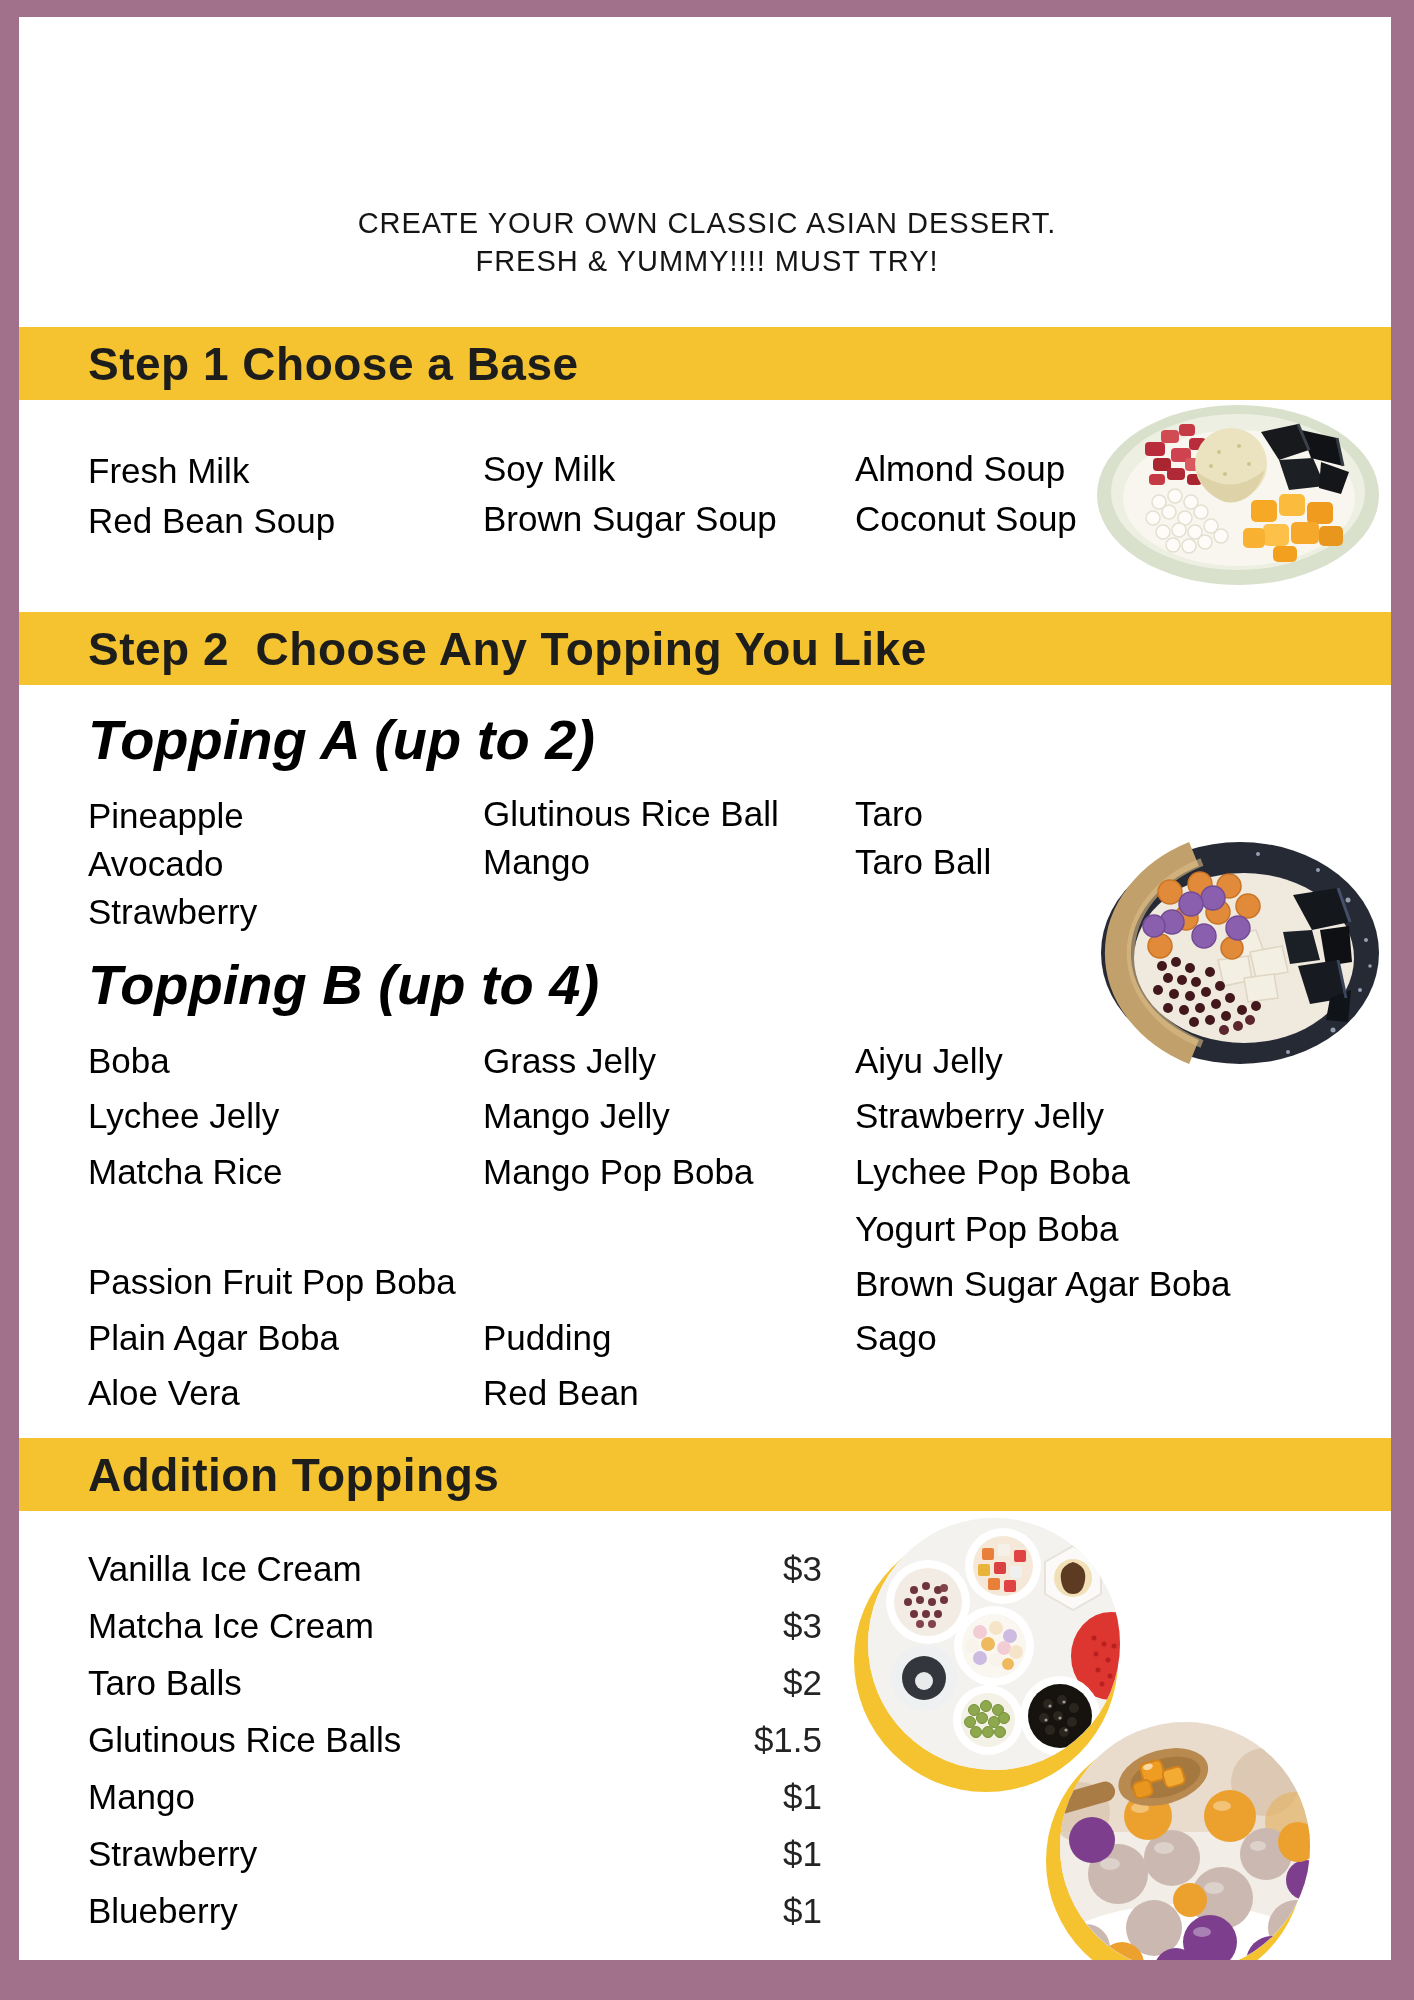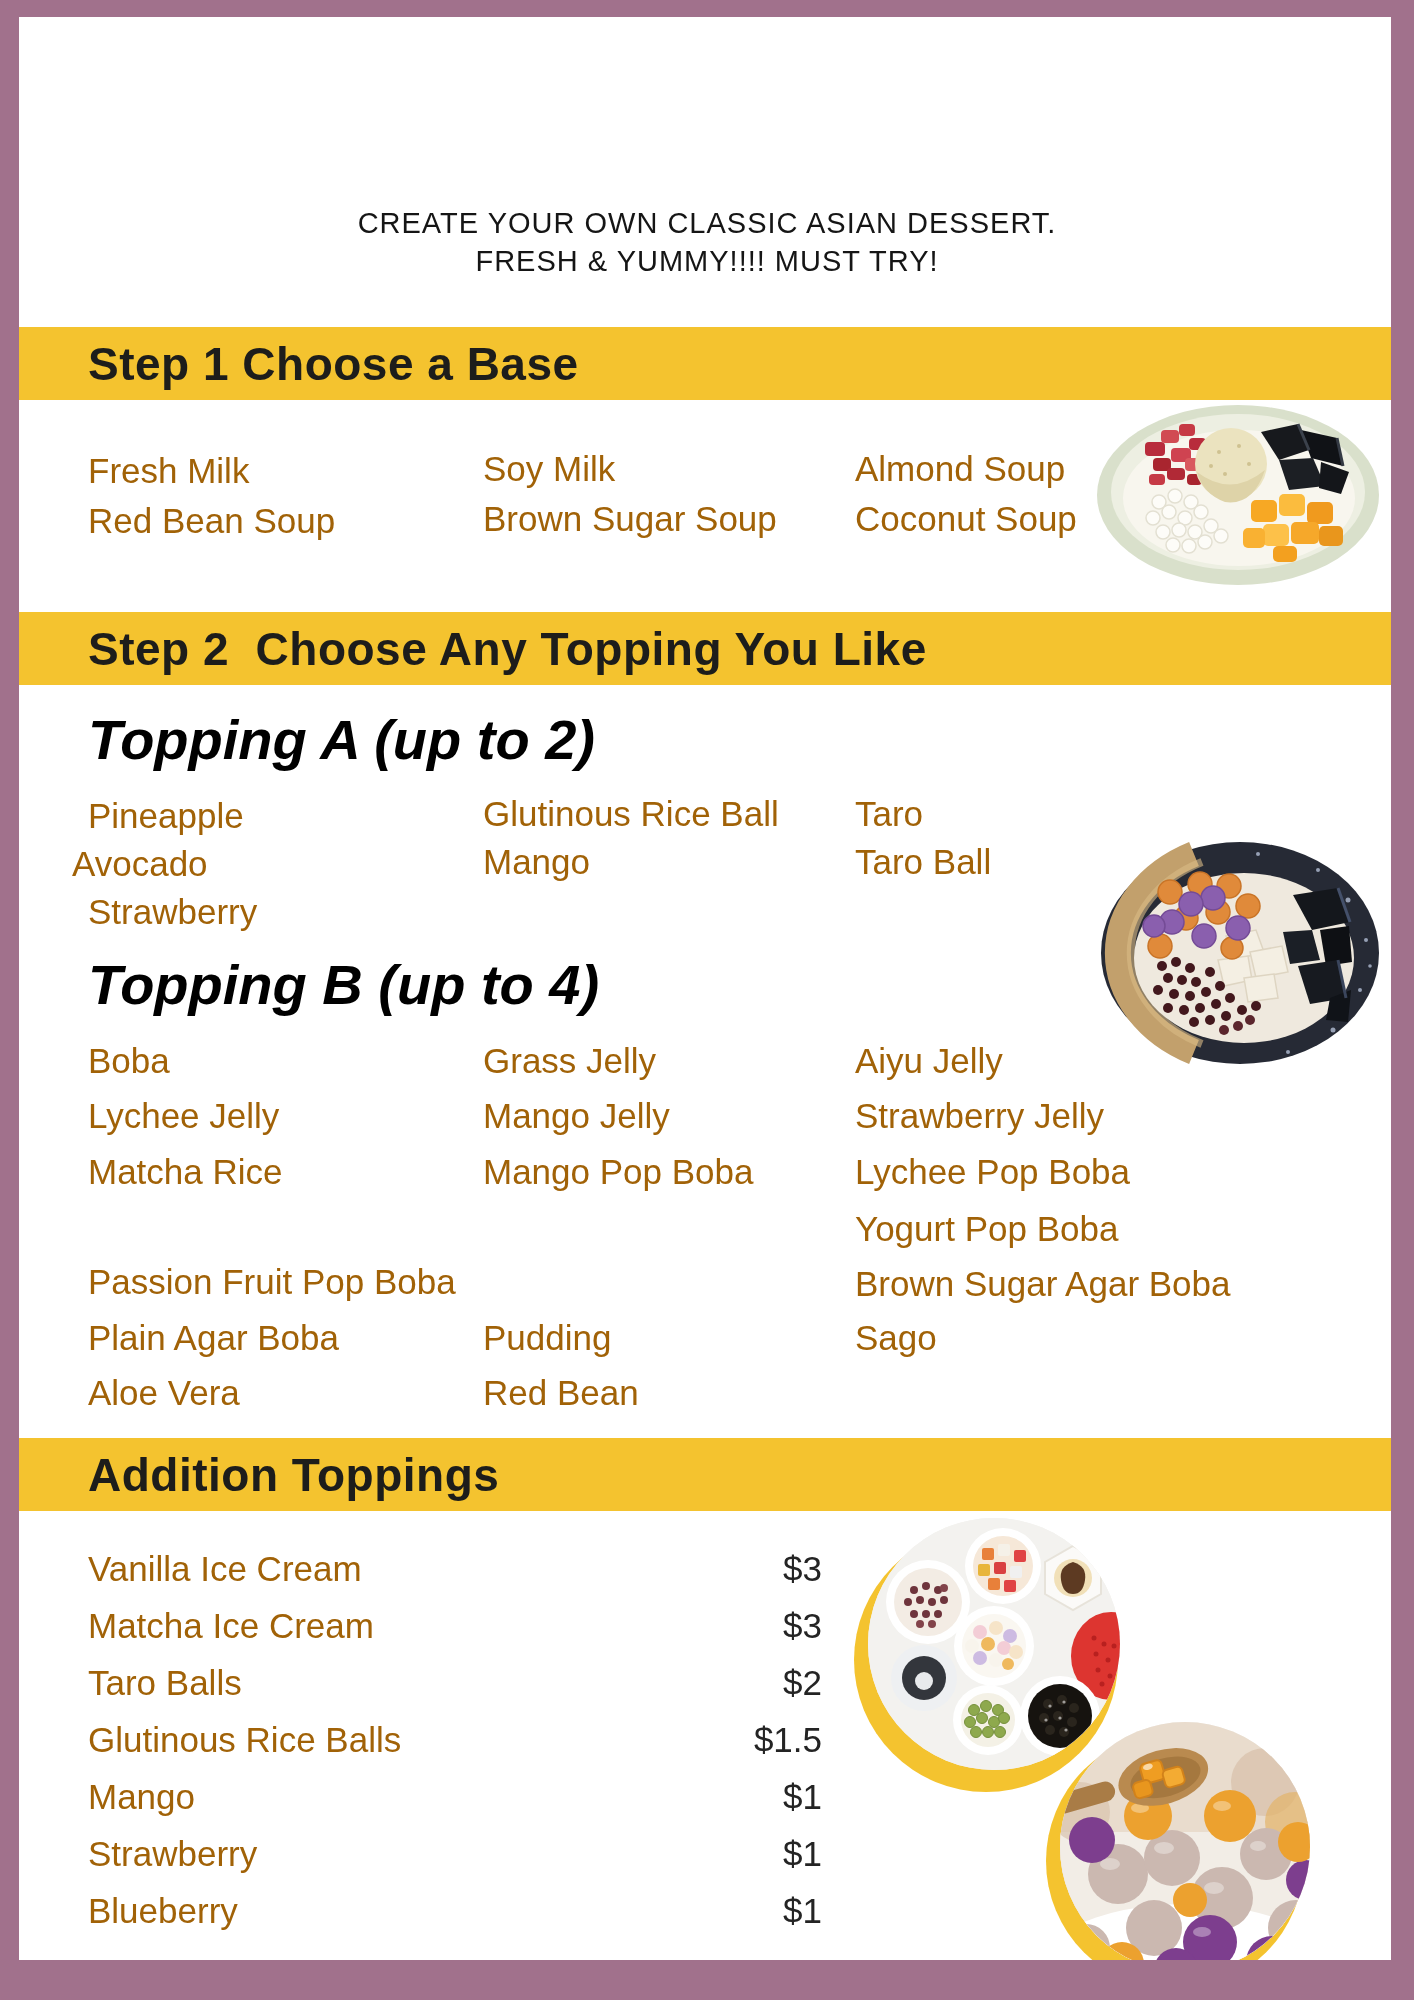--- a/index.html
+++ b/index.html
@@ -36,21 +36,21 @@
     font-size:46px; font-weight:700; color:#1d1d1b; white-space:pre;
     letter-spacing:0.5px;
   }
   .b1 { top:327px; } .b2 { top:612px;border-radius:9px; } .b3 { top:1438px; }
 
   .mauve-head {
     position:absolute; left:88px; font-size:56px; font-weight:700;
     color:#000000; line-height:1.2; white-space:pre;font-style:italic;
   }
   .item {
-    position:absolute; font-size:35px; color:#a16207; line-height:42px;
+    position:absolute; font-size:35px; color:#000000; line-height:42px;
     white-space:pre;
   }
   .price {
     position:absolute; left:520px; width:302px; text-align:right;
     font-size:35px; color:#242424; line-height:42px;
   }
   .photo { position:absolute; z-index:2; }
   .circle-wrap { position:absolute; z-index:2; }
   .circle-wrap .ycircle { position:absolute; background:#f4c32f; border-radius:50%; }
   .circle-wrap .pcircle {
@@ -146,21 +146,21 @@
       </g>
     </svg>
   </div>
 
   <div class="banner b2">
     <span>Step 2  Choose Any Topping You Like</span>
   </div>
 
   <div class="mauve-head" style="top:706px">Topping A (up to 2)</div>
   <span class="item" style="left:88px;top:795px">Pineapple</span>
-  <span class="item" style="left:72px;top:843px">Avocado</span>
+  <span class="item" style="left:88px;top:843px">Avocado</span>
   <span class="item" style="left:88px;top:891px">Strawberry</span>
   <span class="item" style="left:483px;top:793px">Glutinous Rice Ball</span>
   <span class="item" style="left:483px;top:841px">Mango</span>
   <span class="item" style="left:855px;top:793px">Taro</span>
   <span class="item" style="left:855px;top:841px">Taro Ball</span>
 
   <div class="mauve-head" style="top:951px">Topping B (up to 4)</div>
 
   <span class="item" style="left:88px;top:1040px">Boba</span>
   <span class="item" style="left:88px;top:1095px">Lychee Jelly</span>

